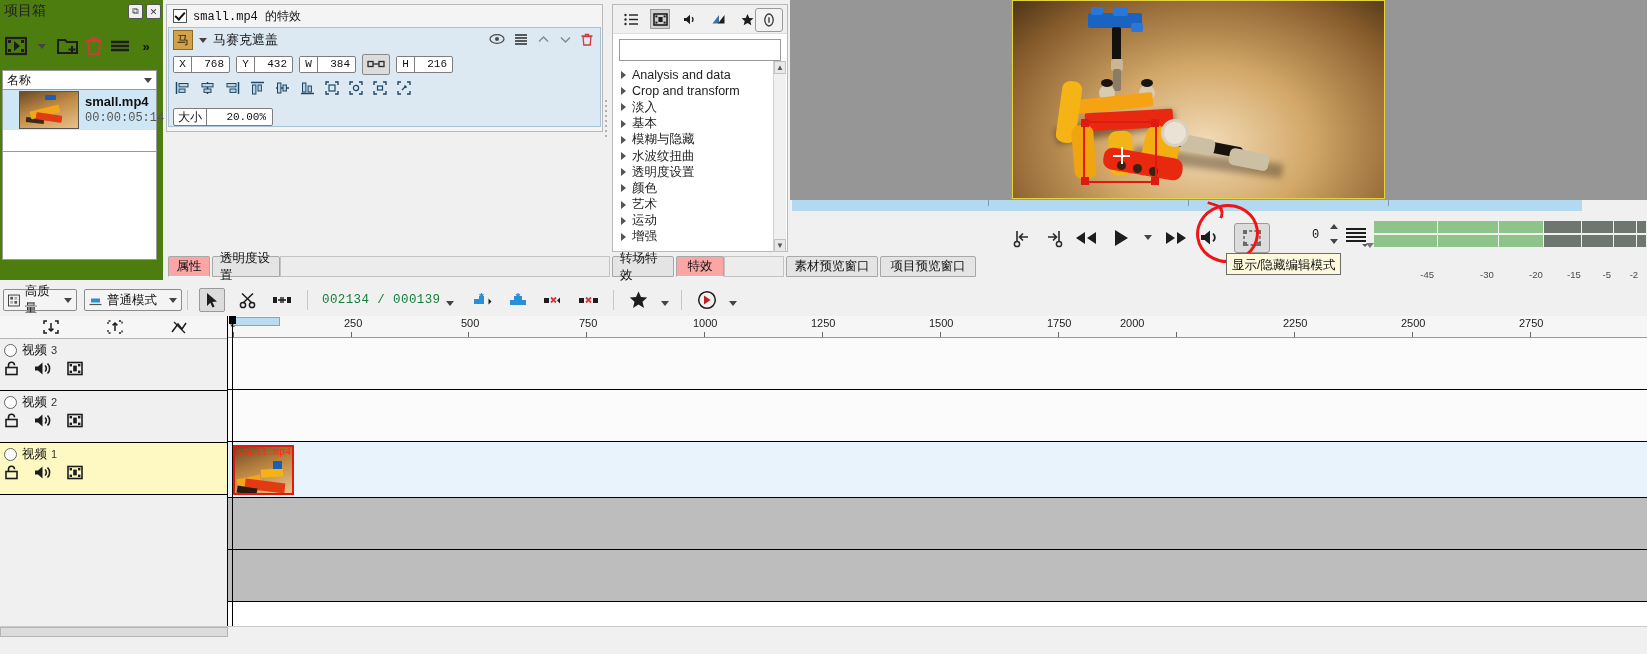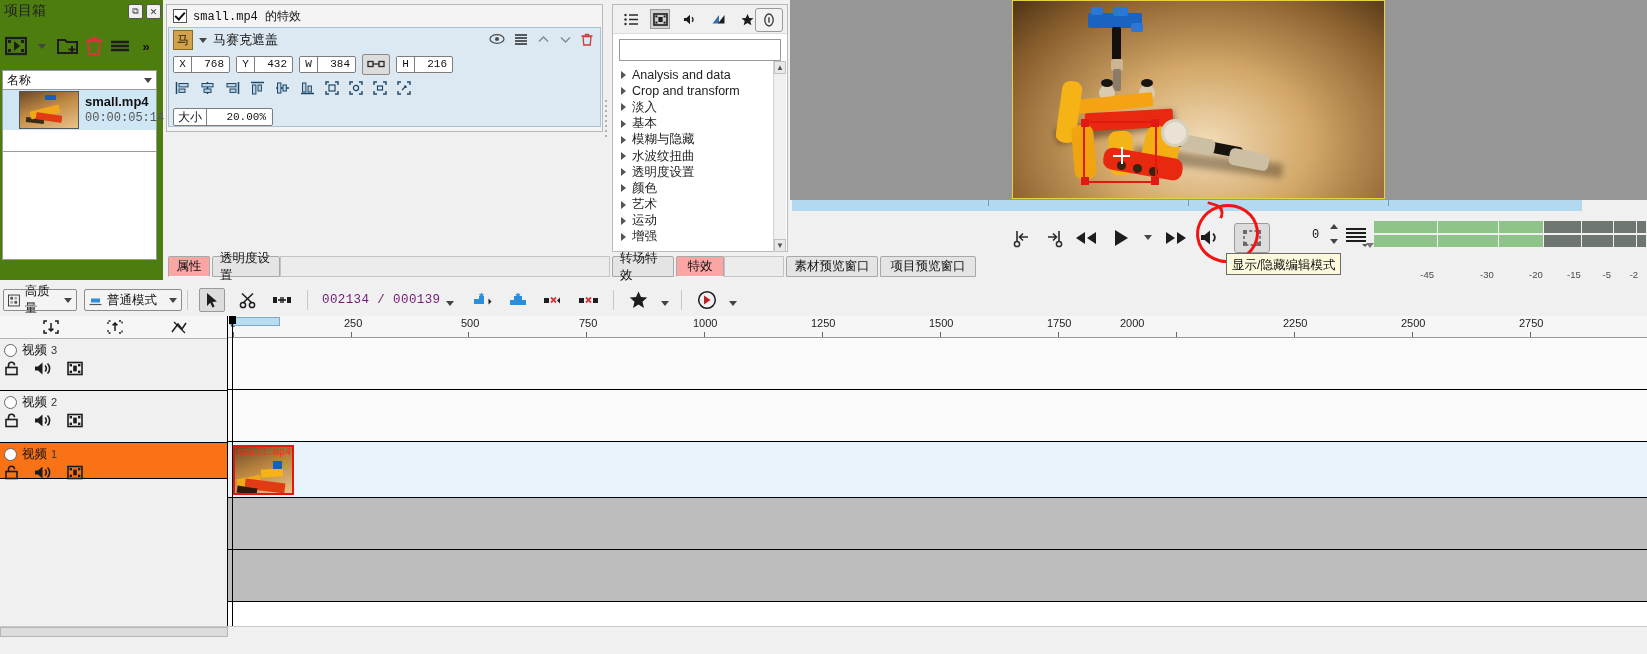--- a/index.html
+++ b/index.html
@@ -117,21 +117,21 @@
     justify-content:center;padding:0 7px;font-size:12.5px;box-sizing:border-box;border-radius:2px 2px 0 0;}
   .tab.active{background:#fca5a5;border-bottom-color:#f7f7f7;}
   .tabstrip{position:absolute;height:21px;border:1px solid #c4c4c4;background:#ececec;box-sizing:border-box;}
 
   
   #toolbar{position:absolute;left:0;top:284px;width:1647px;height:32px;background:#f0f0f0;border-bottom:1px solid #c9c9c9;display:flex;align-items:center;}
   .combo{height:22px;border:1px solid #8c8c8c;background:#f4f4f4;display:flex;align-items:center;gap:5px;padding:0 4px;box-sizing:border-box;border-radius:2px;font-size:12.5px;}
   .tbtn{width:26px;height:24px;display:flex;align-items:center;justify-content:center;}
   .tbtn.sel{background:#dcdcdc;border:1px solid #9a9a9a;box-sizing:border-box;border-radius:2px;}
   .sep{width:1px;height:20px;background:#c7c7c7;margin:0 5px;}
-  #counter{font-size:12.5px;color:#701a75;letter-spacing:.4px;text-align:center;}
+  #counter{font-size:12.5px;color:#15803d;letter-spacing:.4px;text-align:center;}
 
   
   #tl{position:absolute;left:0;top:316px;width:1647px;height:338px;background:#fff;}
   #tl-headcol{position:absolute;left:0;top:0;width:228px;height:310px;background:#f0f0f0;border-right:1px solid #000;box-sizing:border-box;}
   #tl-headtools{height:22px;display:flex;align-items:center;border-bottom:1px solid #b5b5b5;background:#f6f6f6;}
   #tl-headtools .ht{width:34px;height:20px;display:flex;align-items:center;justify-content:center;}
   .trackhead{position:relative;box-sizing:border-box;border-bottom:1px solid #000;}
   .trackhead .tname{position:absolute;left:22px;top:3px;font-size:12.5px;}
   .trackhead .tnum{font-size:11px;color:#333;margin-left:4px;}
   .trackhead .circ{position:absolute;left:4px;top:5px;width:11px;height:11px;border:1px solid #666;border-radius:50%;background:#fff;}
@@ -776,21 +776,21 @@
               <rect x="1" y="1.5" width="14" height="12" fill="none" stroke="#1d1d1d" stroke-width="1.6"></rect>
               <rect x="2.6" y="3" width="2.4" height="2.4" fill="#1d1d1d"></rect>
               <rect x="2.6" y="9.6" width="2.4" height="2.4" fill="#1d1d1d"></rect>
               <rect x="11" y="3" width="2.4" height="2.4" fill="#1d1d1d"></rect>
               <rect x="11" y="9.6" width="2.4" height="2.4" fill="#1d1d1d"></rect>
               <rect x="6.2" y="4.6" width="3.6" height="5.8" fill="#1d1d1d"></rect>
             </svg></span>
       </span>
     </div>
 
-    <div class="trackhead" style="height:36px;background:#f97316">
+    <div class="trackhead" style="height:52px;background:#fef9c3">
       <span class="circ"></span>
       <span class="tname"><span>视频</span><span class="tnum">1</span></span>
       <span class="ctrls">
         <span><svg width="15" height="15" viewBox="0 0 15 15">
               <rect x="2" y="6.5" width="11" height="7" fill="none" stroke="#1d1d1d" stroke-width="1.6"></rect>
               <path d="M4.5 6.5 V4.2 a3 3 0 0 1 6 0" fill="none" stroke="#1d1d1d" stroke-width="1.6"></path>
             </svg></span>
         <span><svg width="18" height="15" viewBox="0 0 18 15">
               <path d="M1 5.5 h3 L8.5 1.5 v12 L4 9.5 H1 Z" fill="#1d1d1d"></path>
               <path d="M11 4.5 a4 4 0 0 1 0 6" stroke="#1d1d1d" stroke-width="1.6" fill="none"></path>

